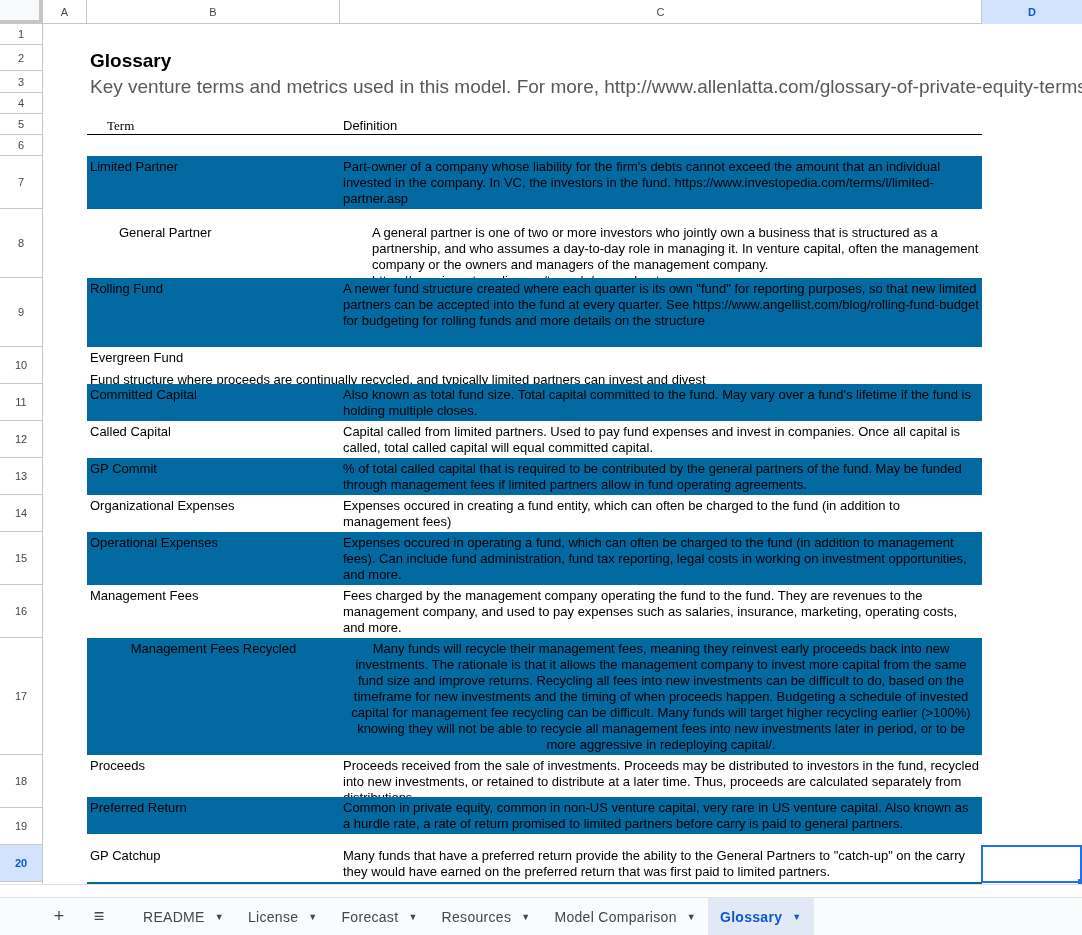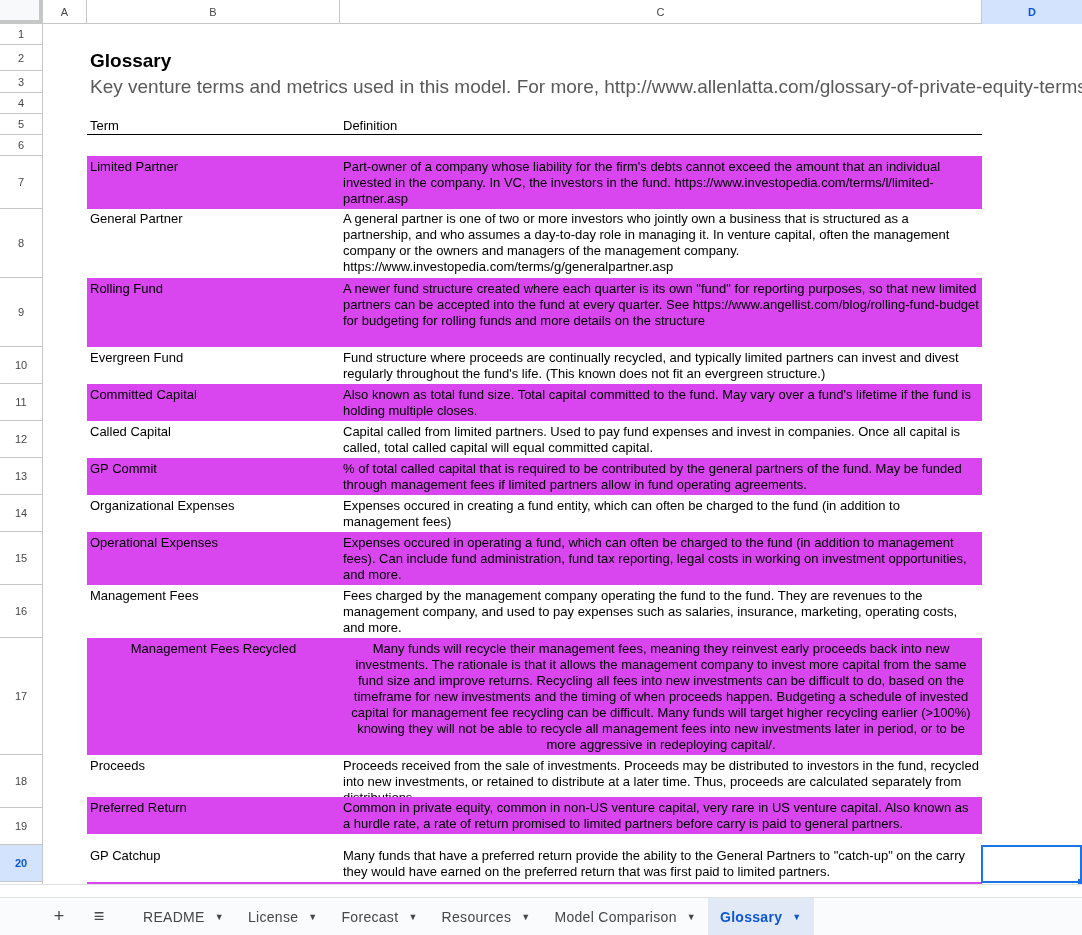--- a/index.html
+++ b/index.html
@@ -15,26 +15,26 @@
   .col-h.sel { background: #d3e3fd; color: #0b57d0; font-weight: bold; }
 
   
   .row-h { position: absolute; left: 0; width: 43px; text-align: center; font-size: 11px; color: #444746; border-bottom: 1px solid #c4c7c5; border-right: 1px solid #c4c7c5; display: flex; align-items: center; justify-content: center; background: #fff; }
   .row-h.sel { background: #d3e3fd; color: #0b57d0; font-weight: bold; }
 
   .content { position: absolute; left: 43px; top: 24px; width: 1039px; }
 
   .title { position: absolute; left: 47px; top: 26px; font-size: 19px; font-weight: bold; color: #000; }
   .subtitle { position: absolute; left: 47px; top: 52px; font-size: 19px; color: #595959; white-space: nowrap; }
-  .hdr-term { position: absolute; left: 47px; top: 94px; font-size: 13px; color: #000; }
+  .hdr-term { position: absolute; left: 64px; top: 94px; font-size: 13px; color: #000; font-family: Liberation Serif, serif; }
   .hdr-def { position: absolute; left: 300px; top: 94px; font-size: 13px; color: #000; }
   .hdr-line { position: absolute; left: 44px; top: 110px; width: 895px; height: 1px; background: #000; }
 
   .g-row { position: absolute; left: 44px; width: 895px; display: flex; }
-  .g-row.shaded { background: #d946ef; }
+  .g-row.shaded { background: #0369a1; }
   .g-term { width: 253px; padding: 3px 3px; font-size: 13px; line-height: 16px; color: #000; }
   .g-def { width: 642px; padding: 3px 3px; font-size: 13px; line-height: 16px; color: #000; }
 
   .sel-cell { position: absolute; left: 981px; top: 845px; width: 101px; height: 38px; border: 2px solid #1a73e8; }
   .sel-handle { position: absolute; right: -4px; bottom: -4px; width: 6px; height: 6px; background: #1a73e8; }
 
   .hscroll-gap { position: absolute; left: 0; top: 884px; width: 1082px; height: 11px; background: #fff; border-top: 1px solid #e0e0e0; }
 
   
   .tabbar { position: absolute; left: 0; top: 897px; width: 1082px; height: 38px; background: #f9fbfd; border-top: 1px solid #e1e3e1; display: flex; align-items: center; }
@@ -83,29 +83,29 @@
     <div class="title">Glossary</div>
     <div class="subtitle">Key venture terms and metrics used in this model. For more, http://www.allenlatta.com/glossary-of-private-equity-terms.html is a good resource</div>
     <div class="hdr-term">Term</div>
     <div class="hdr-def">Definition</div>
     <div class="hdr-line"></div>
 
     <div class="g-row shaded" style="top:132px;height:53px;">
       <div class="g-term">Limited Partner</div>
       <div class="g-def">Part-owner of a company whose liability for the firm's debts cannot exceed the amount that an individual invested in the company. In VC, the investors in the fund. https://www.investopedia.com/terms/l/limited-partner.asp</div>
     </div>
-    <div class="g-row" style="top:184px;height:53px;">
+    <div class="g-row" style="top:198px;height:53px;margin-left:29px;">
       <div class="g-term">General Partner</div>
       <div class="g-def">A general partner is one of two or more investors who jointly own a business that is structured as a partnership, and who assumes a day-to-day role in managing it. In venture capital, often the management company or the owners and managers of the management company. https://www.investopedia.com/terms/g/generalpartner.asp</div>
     </div>
     <div class="g-row shaded" style="top:254px;height:69px;">
       <div class="g-term">Rolling Fund</div>
       <div class="g-def">A newer fund structure created where each quarter is its own "fund" for reporting purposes, so that new limited partners can be accepted into the fund at every quarter. See https://www.angellist.com/blog/rolling-fund-budget for budgeting for rolling funds and more details on the structure</div>
     </div>
-    <div class="g-row" style="top:323px;height:37px;">
+    <div class="g-row" style="top:323px;height:37px;flex-direction:column;">
       <div class="g-term">Evergreen Fund</div>
       <div class="g-def">Fund structure where proceeds are continually recycled, and typically limited partners can invest and divest regularly throughout the fund's life. (This known does not fit an evergreen structure.)</div>
     </div>
     <div class="g-row shaded" style="top:360px;height:37px;">
       <div class="g-term">Committed Capital</div>
       <div class="g-def">Also known as total fund size. Total capital committed to the fund. May vary over a fund's lifetime if the fund is holding multiple closes.</div>
     </div>
     <div class="g-row" style="top:397px;height:37px;">
       <div class="g-term">Called Capital</div>
       <div class="g-def">Capital called from limited partners. Used to pay fund expenses and invest in companies. Once all capital is called, total called capital will equal committed capital.</div>

